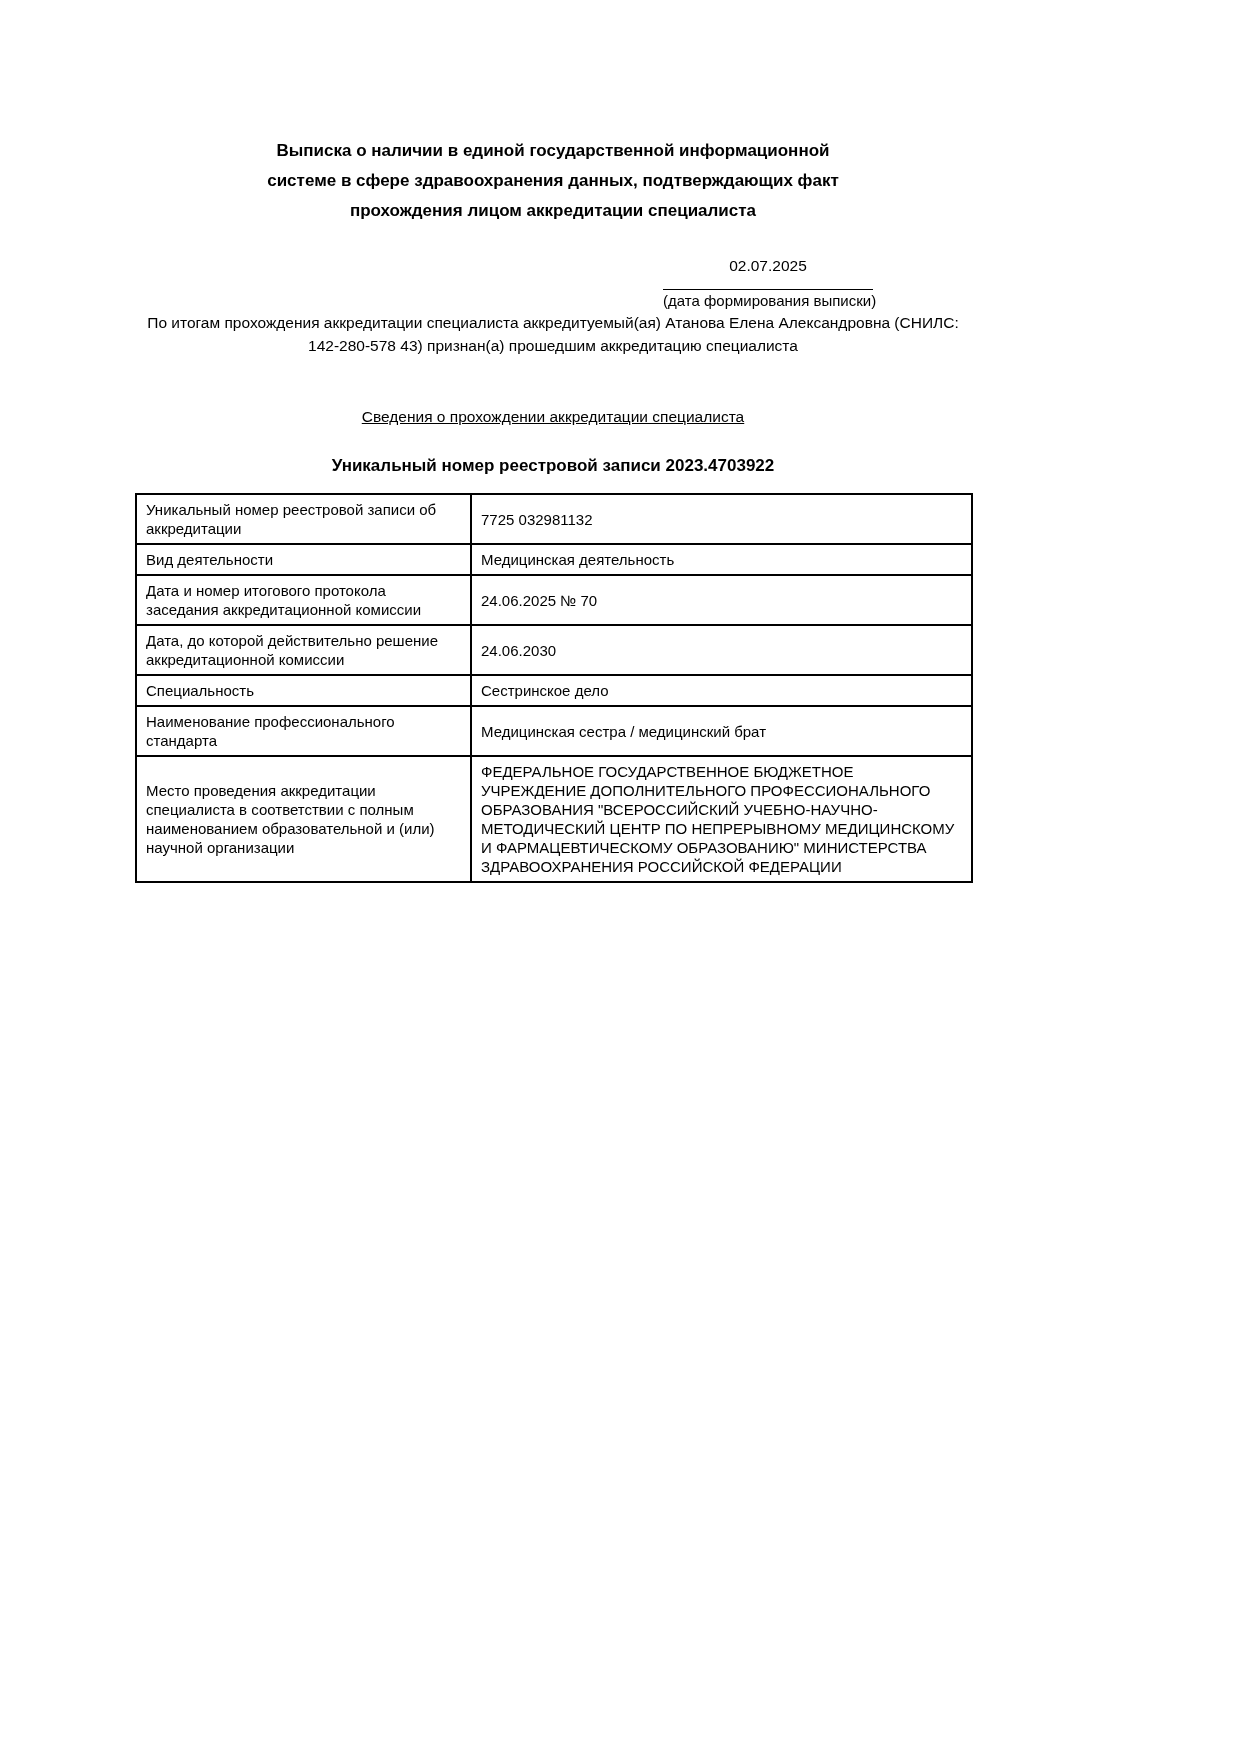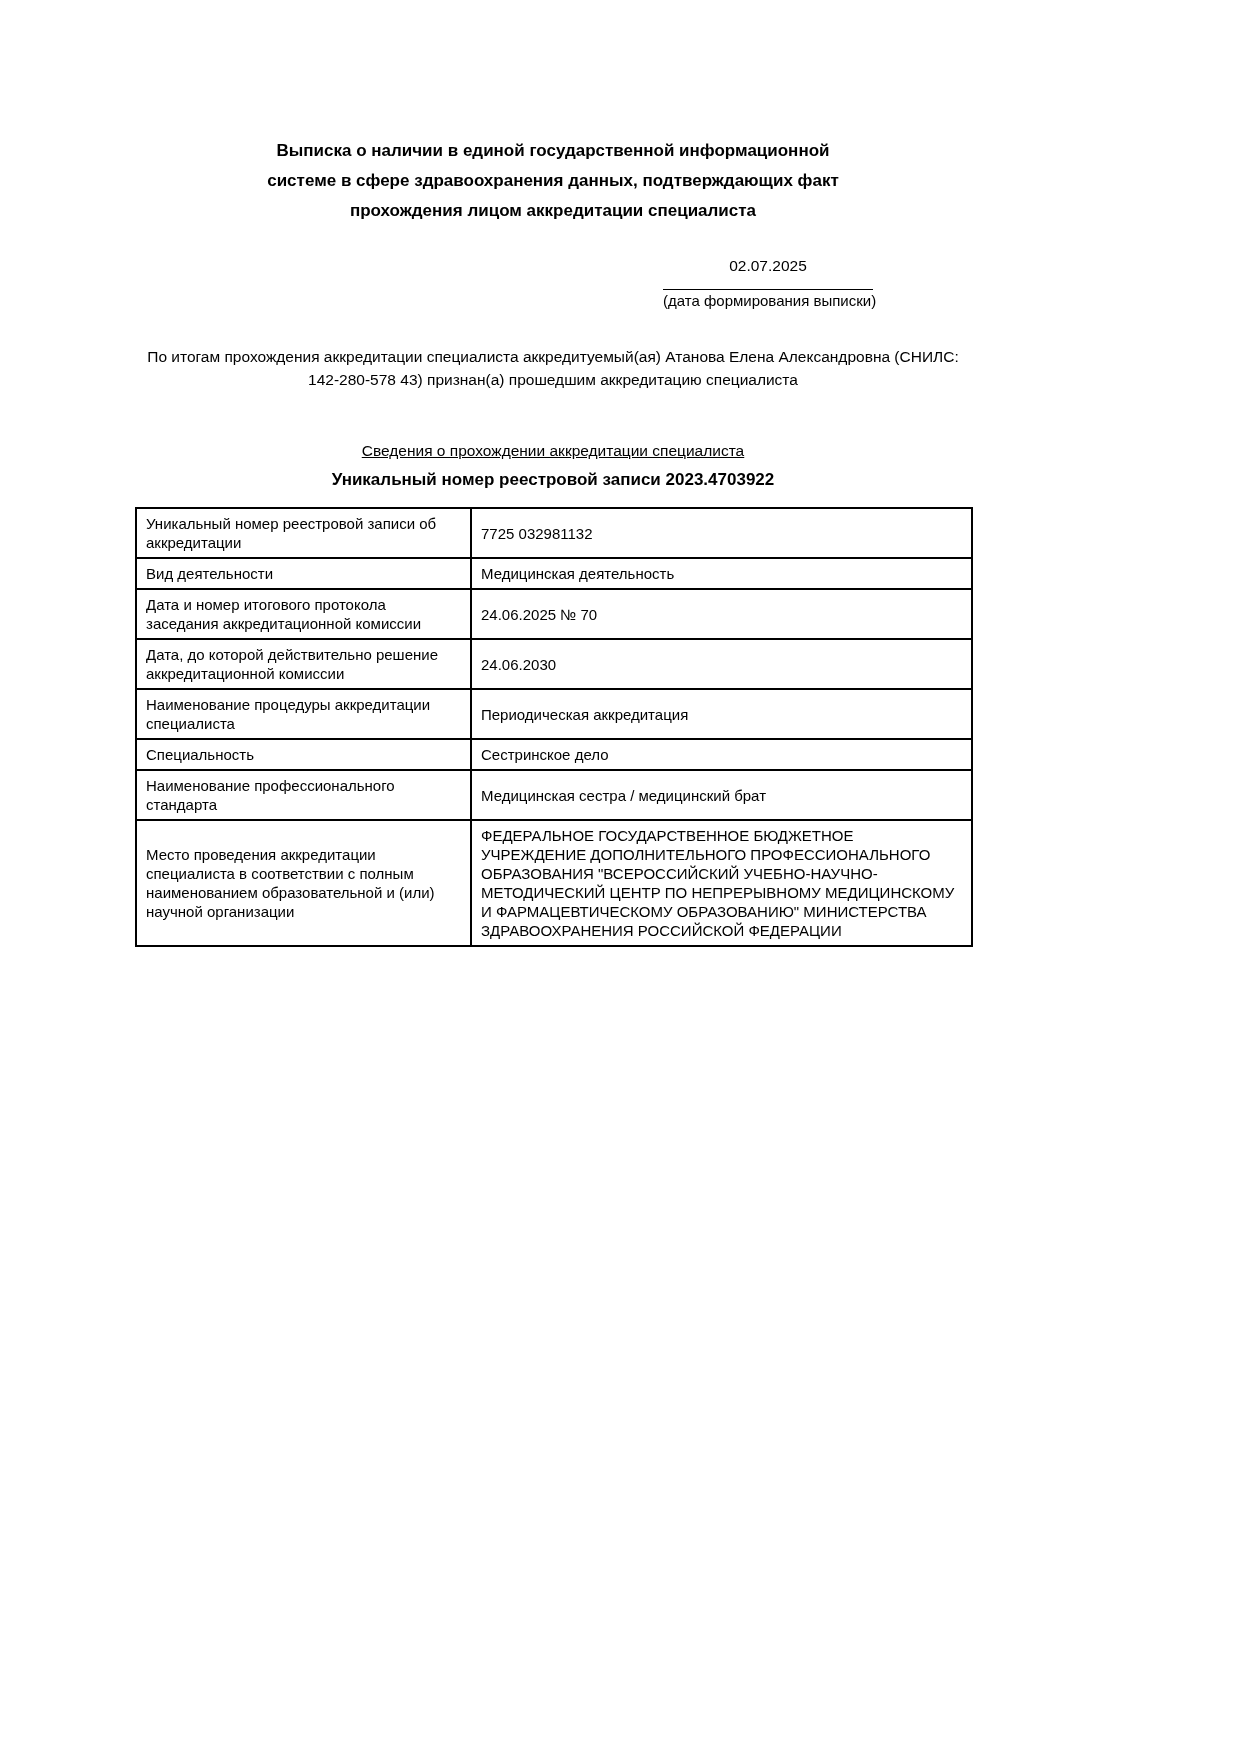--- a/index.html
+++ b/index.html
@@ -45,35 +45,34 @@
     border-bottom: 1.5px solid #000000;
   }
   .date-caption {
     display: block;
     font-size: 15px;
     line-height: 20px;
     white-space: nowrap;
     margin-top: 1px;
   }
   .intro-paragraph {
-    margin-top: 34px;
     text-align: center;
     font-size: 15.5px;
     line-height: 23px;
   }
   .section-heading {
     margin-top: 50px;
     text-align: center;
     font-size: 15.5px;
     font-weight: normal;
     text-decoration: underline;
     line-height: 20px;
   }
   .registry-heading {
-    margin-top: 8px;
+    margin-top: 28px;
     text-align: center;
     font-size: 17px;
     font-weight: bold;
     line-height: 22px;
   }
   table.acc-table {
     margin-top: 16px;
     width: 836px;
     border-collapse: collapse;
     table-layout: fixed;
@@ -120,24 +119,20 @@
           </tr>
           <tr class="table-row">
             <td class="label-cell">Дата и номер итогового протокола заседания аккредитационной комиссии</td>
             <td class="value-cell">24.06.2025 № 70</td>
           </tr>
           <tr class="table-row">
             <td class="label-cell">Дата, до которой действительно решение аккредитационной комиссии</td>
             <td class="value-cell">24.06.2030</td>
           </tr>
           <tr class="table-row">
-            <td class="label-cell">Наименование процедуры аккредитации специалиста</td>
-            <td class="value-cell">Периодическая аккредитация</td>
-          </tr>
-          <tr class="table-row">
             <td class="label-cell">Специальность</td>
             <td class="value-cell">Сестринское дело</td>
           </tr>
           <tr class="table-row">
             <td class="label-cell">Наименование профессионального стандарта</td>
             <td class="value-cell">Медицинская сестра / медицинский брат</td>
           </tr>
           <tr class="table-row">
             <td class="label-cell">Место проведения аккредитации специалиста в соответствии с полным наименованием образовательной и (или) научной организации</td>
             <td class="value-cell">ФЕДЕРАЛЬНОЕ ГОСУДАРСТВЕННОЕ БЮДЖЕТНОЕ УЧРЕЖДЕНИЕ ДОПОЛНИТЕЛЬНОГО ПРОФЕССИОНАЛЬНОГО ОБРАЗОВАНИЯ "ВСЕРОССИЙСКИЙ УЧЕБНО-НАУЧНО-МЕТОДИЧЕСКИЙ ЦЕНТР ПО НЕПРЕРЫВНОМУ МЕДИЦИНСКОМУ И ФАРМАЦЕВТИЧЕСКОМУ ОБРАЗОВАНИЮ" МИНИСТЕРСТВА ЗДРАВООХРАНЕНИЯ РОССИЙСКОЙ ФЕДЕРАЦИИ</td>

